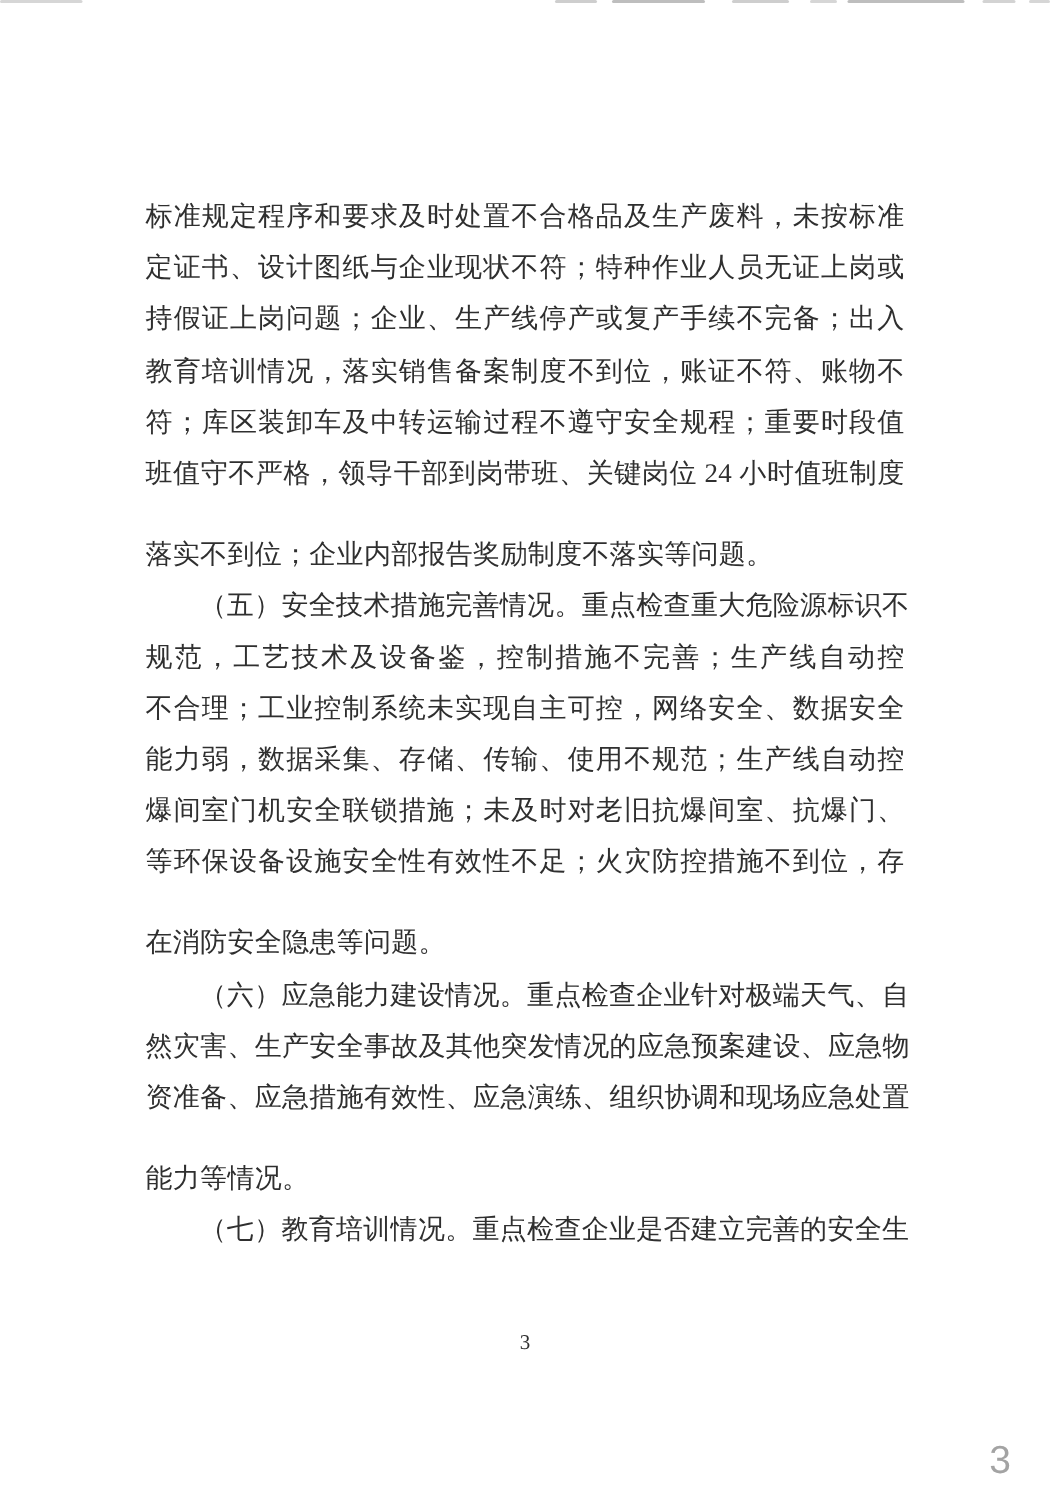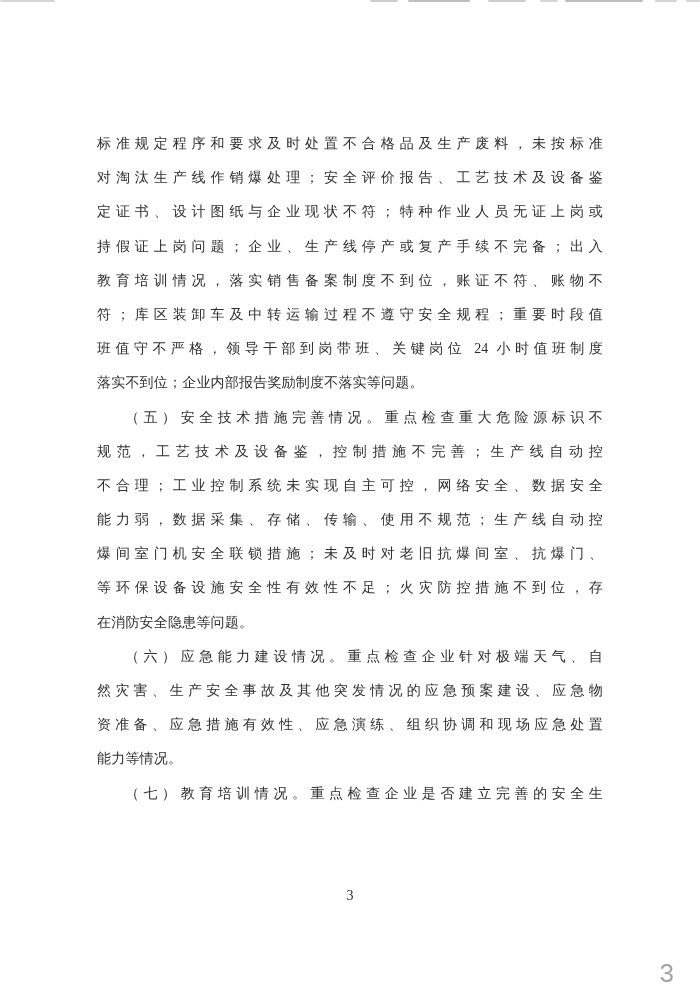--- a/index.html
+++ b/index.html
@@ -20,33 +20,33 @@
     position: absolute; top: 0; height: 2px;
     background: rgba(75, 75, 75, 0.45);
     border-radius: 1px;
   }
   
   .doc-body {
     position: absolute;
     left: 97px; top: 127px;
     width: 506px;
     color: #2f2f2f;
-    font-size: 14px;
+    font-size: 18px;
     letter-spacing: 0.2px;
   }
   .line {
     height: 34.2px;
     line-height: 34.2px;
     white-space: nowrap;
     text-align: justify;
     text-align-last: justify;
     text-justify: inter-character;
   }
   .line.first { text-indent: 2em; font-family: Liberation Serif, serif; }
-  .line.plast { text-align-last: left; }
+  .line.plast { text-align-last: left; margin-top: 20px; }
   .footer-num {
     position: absolute;
     left: 0; top: 888px;
     width: 700px;
     text-align: center;
     font-size: 14px;
     color: #2f2f2f;
     font-family: "Liberation Serif", "DejaVu Serif", serif;
   }
   .corner-num {
@@ -70,21 +70,20 @@
     <span class="dash" style="left:540px; width:18px; opacity:.5;"></span>
     <span class="dash" style="left:565px; width:78px; opacity:.8;"></span>
     <span class="dash" style="left:655px; width:22px; opacity:.55;"></span>
     <span class="dash" style="left:686px; width:14px; opacity:.5;"></span>
   </div>
 
   <div class="doc-body">
 
     <div class="para">
       <div class="line">标准规定程序和要求及时处置不合格品及生产废料，未按标准</div>
-      <div class="line">对淘汰生产线作销爆处理；安全评价报告、工艺技术及设备鉴</div>
       <div class="line">定证书、设计图纸与企业现状不符；特种作业人员无证上岗或</div>
       <div class="line">持假证上岗问题；企业、生产线停产或复产手续不完备；出入</div>
       <div class="line">教育培训情况，落实销售备案制度不到位，账证不符、账物不</div>
       <div class="line">符；库区装卸车及中转运输过程不遵守安全规程；重要时段值</div>
       <div class="line">班值守不严格，领导干部到岗带班、关键岗位 24 小时值班制度</div>
       <div class="line plast">落实不到位；企业内部报告奖励制度不落实等问题。</div>
     </div>
 
     <div class="para">
       <div class="line first">（五）安全技术措施完善情况。重点检查重大危险源标识不</div>

